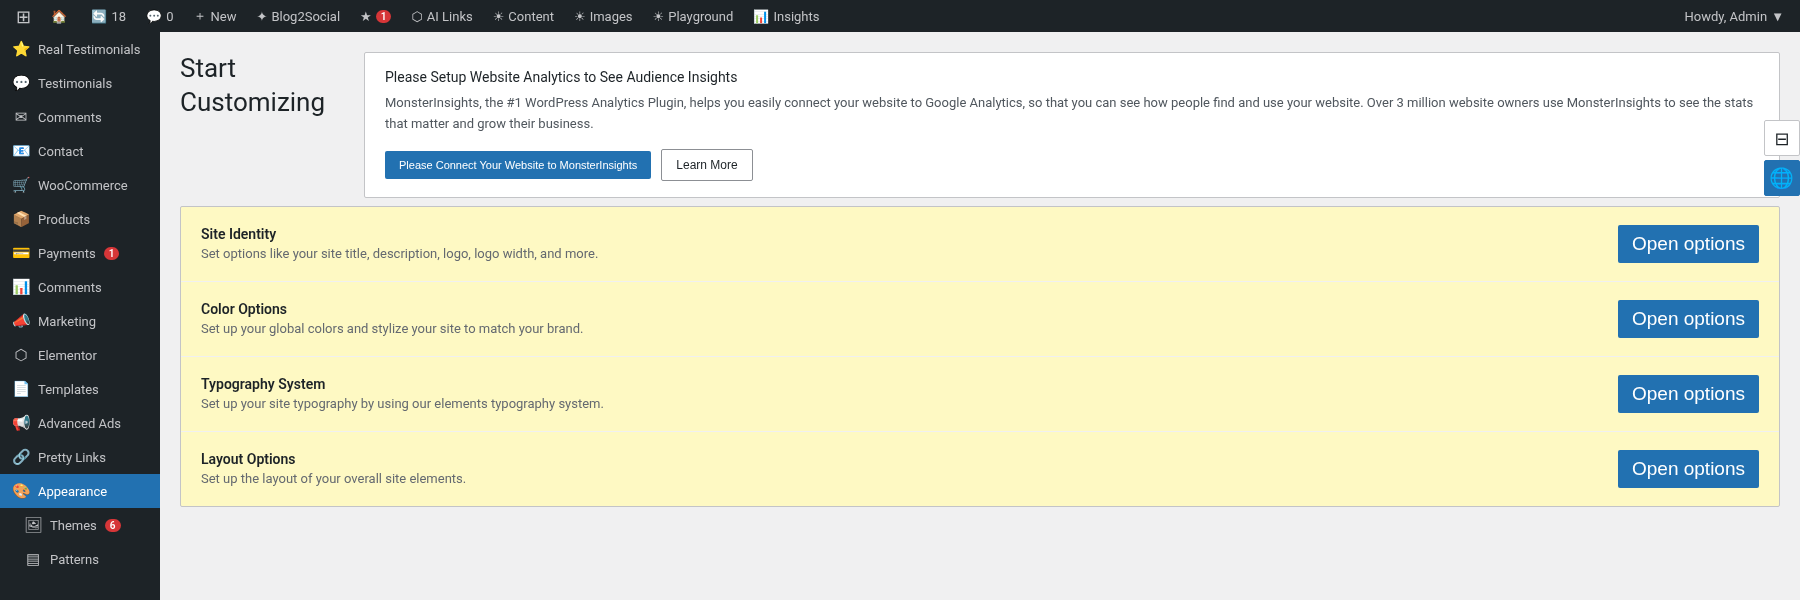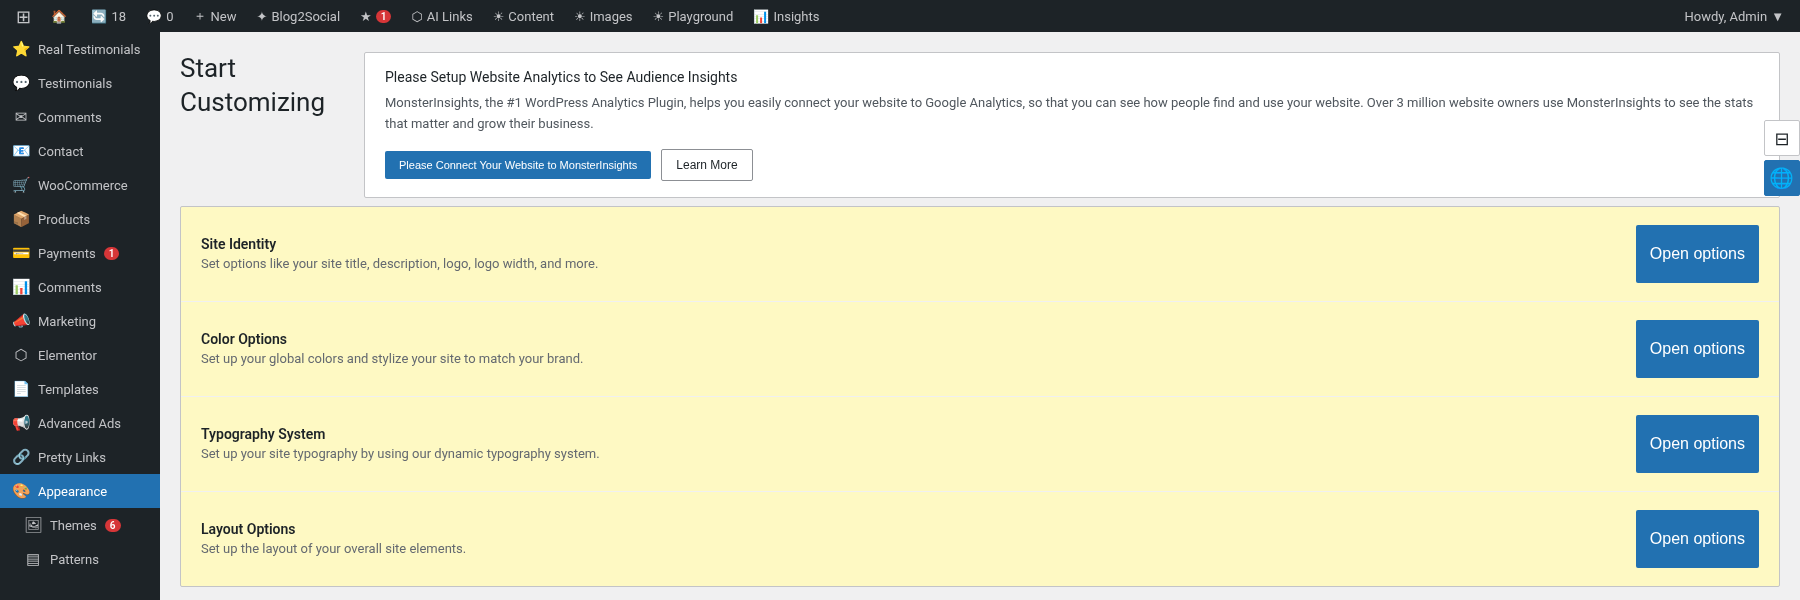--- a/index.html
+++ b/index.html
@@ -140,22 +140,22 @@
     }
     .option-desc {
       font-size: 13px;
       color: #646970;
     }
     .btn-open-options {
       background: #2271b1;
       color: #fff;
       border: none;
       border-radius: 2px;
-      padding: 20px 14px;
-      font-size: 16px;
+      padding: 8px 14px;
+      font-size: 19px;
       cursor: pointer;
       white-space: nowrap;
       flex-shrink: 0;
       text-align: center;
     }
     .right-icon-btn {
       width: 36px; height: 36px;
       background: #fff;
       border: 1px solid #c3c4c7;
       border-radius: 2px;
@@ -319,21 +319,21 @@
       <div class="option-row">
         <div class="option-info">
           <div class="option-title">Color Options</div>
           <div class="option-desc">Set up your global colors and stylize your site to match your brand.</div>
         </div>
         <button class="btn-open-options">Open options</button>
       </div>
       <div class="option-row">
         <div class="option-info">
           <div class="option-title">Typography System</div>
-          <div class="option-desc">Set up your site typography by using our dynamic typography system.</div>
+          <div class="option-desc">Set up your site typography by using our elements typography system.</div>
         </div>
         <button class="btn-open-options">Open options</button>
       </div>
       <div class="option-row">
         <div class="option-info">
           <div class="option-title">Layout Options</div>
           <div class="option-desc">Set up the layout of your overall site elements.</div>
         </div>
         <button class="btn-open-options">Open options</button>
       </div>

